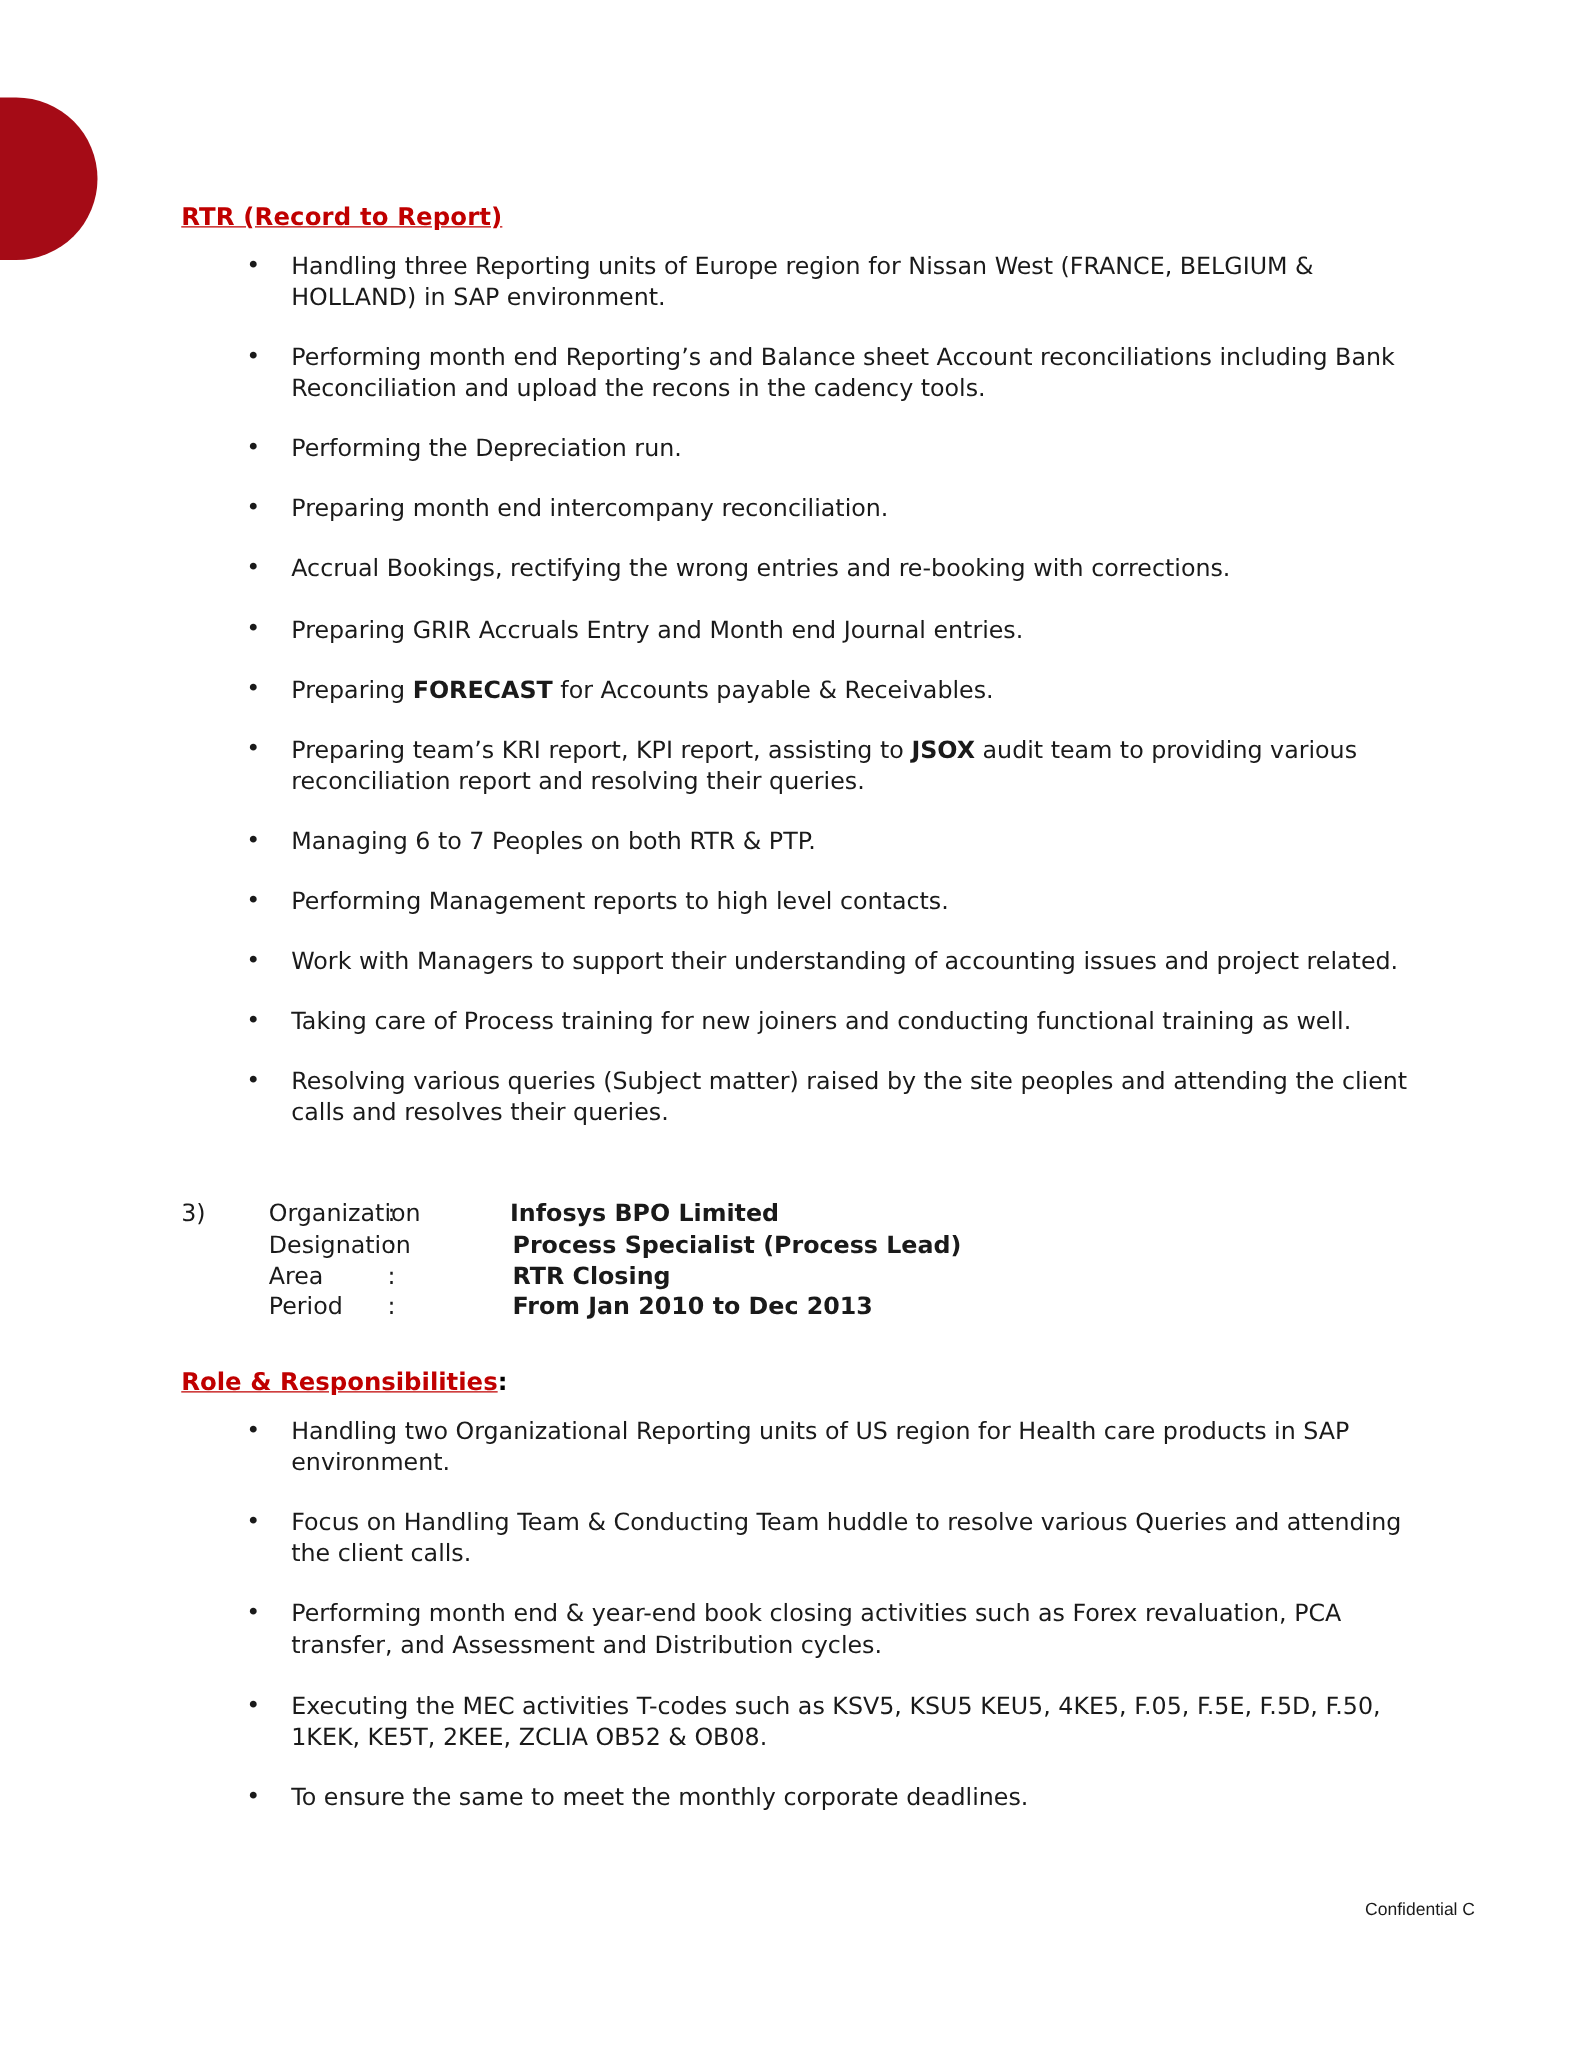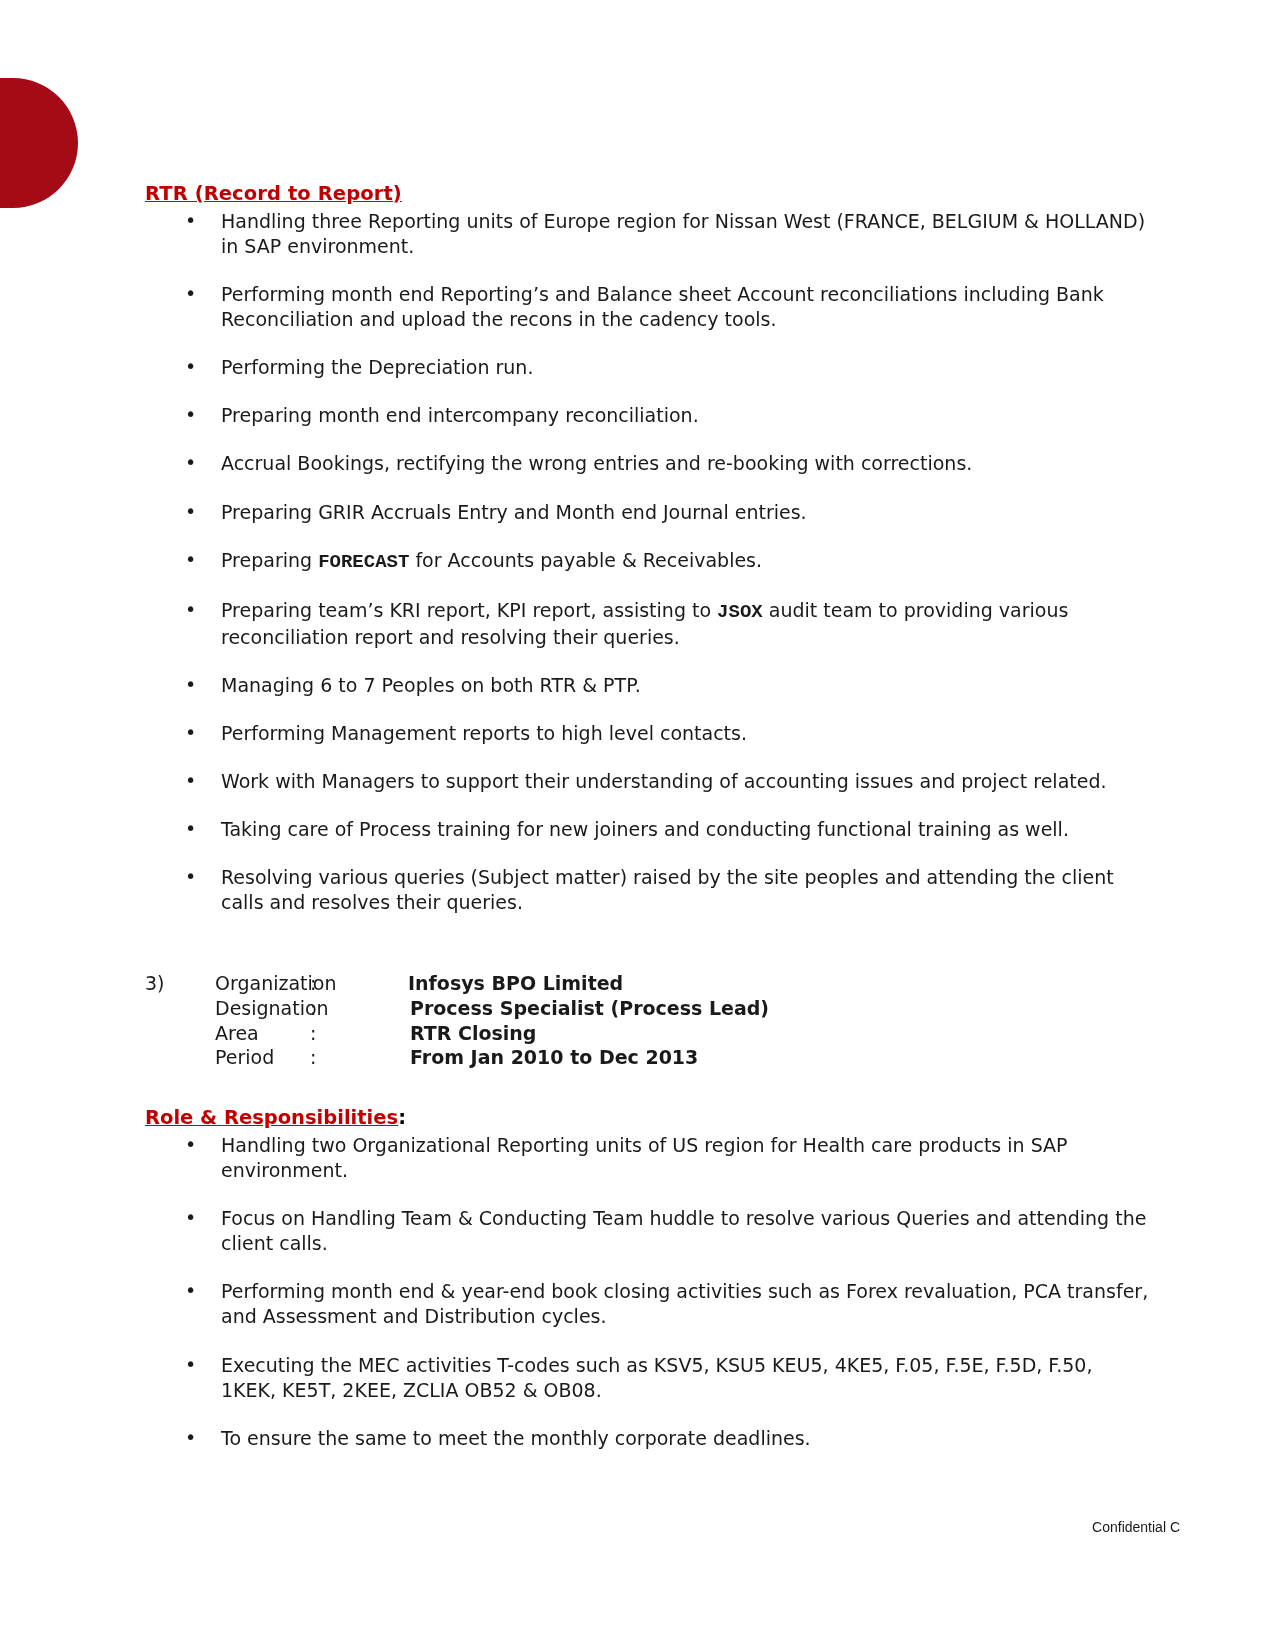--- a/index.html
+++ b/index.html
@@ -24,55 +24,54 @@
     left: -78px;
     top: 78px;
     width: 156px;
     height: 130px;
     background: #a50b16;
     border-radius: 0 100px 100px 0;
   }
   .content {
     position: absolute;
     left: 145px;
-    top: 182px;
+    top: 162px;
     width: 1010px;
   }
   .section-heading {
     color: #c00000;
     font-weight: bold;
     font-size: 19.5px;
     text-decoration: underline;
     letter-spacing: 0.1px;
     margin: 0 0 0 0;
   }
   ul.bullets {
     list-style: none;
-    margin: 4px;
+    margin: 16px;
     padding: 0;
   }
   ul.bullets li {
     position: relative;
     padding-left: 72px;
     font-size: 19px;
     line-height: 1.32;
     color: #1a1a1a;
     margin-bottom: 23px;
   }
   ul.bullets li::before {
     content: "\2022";
     position: absolute;
     left: 36px;
     top: -1px;
     font-size: 19px;
     color: #1a1a1a;
   }
   ul.bullets li b {
     font-weight: bold;
-    font-family: Liberation Mono, monospace;
   }
   .first-list {
     margin-top: 48px;
   }
   .org-block {
     margin-top: 56px;
     position: relative;
     font-size: 19px;
     line-height: 1.30;
     color: #1a1a1a;

